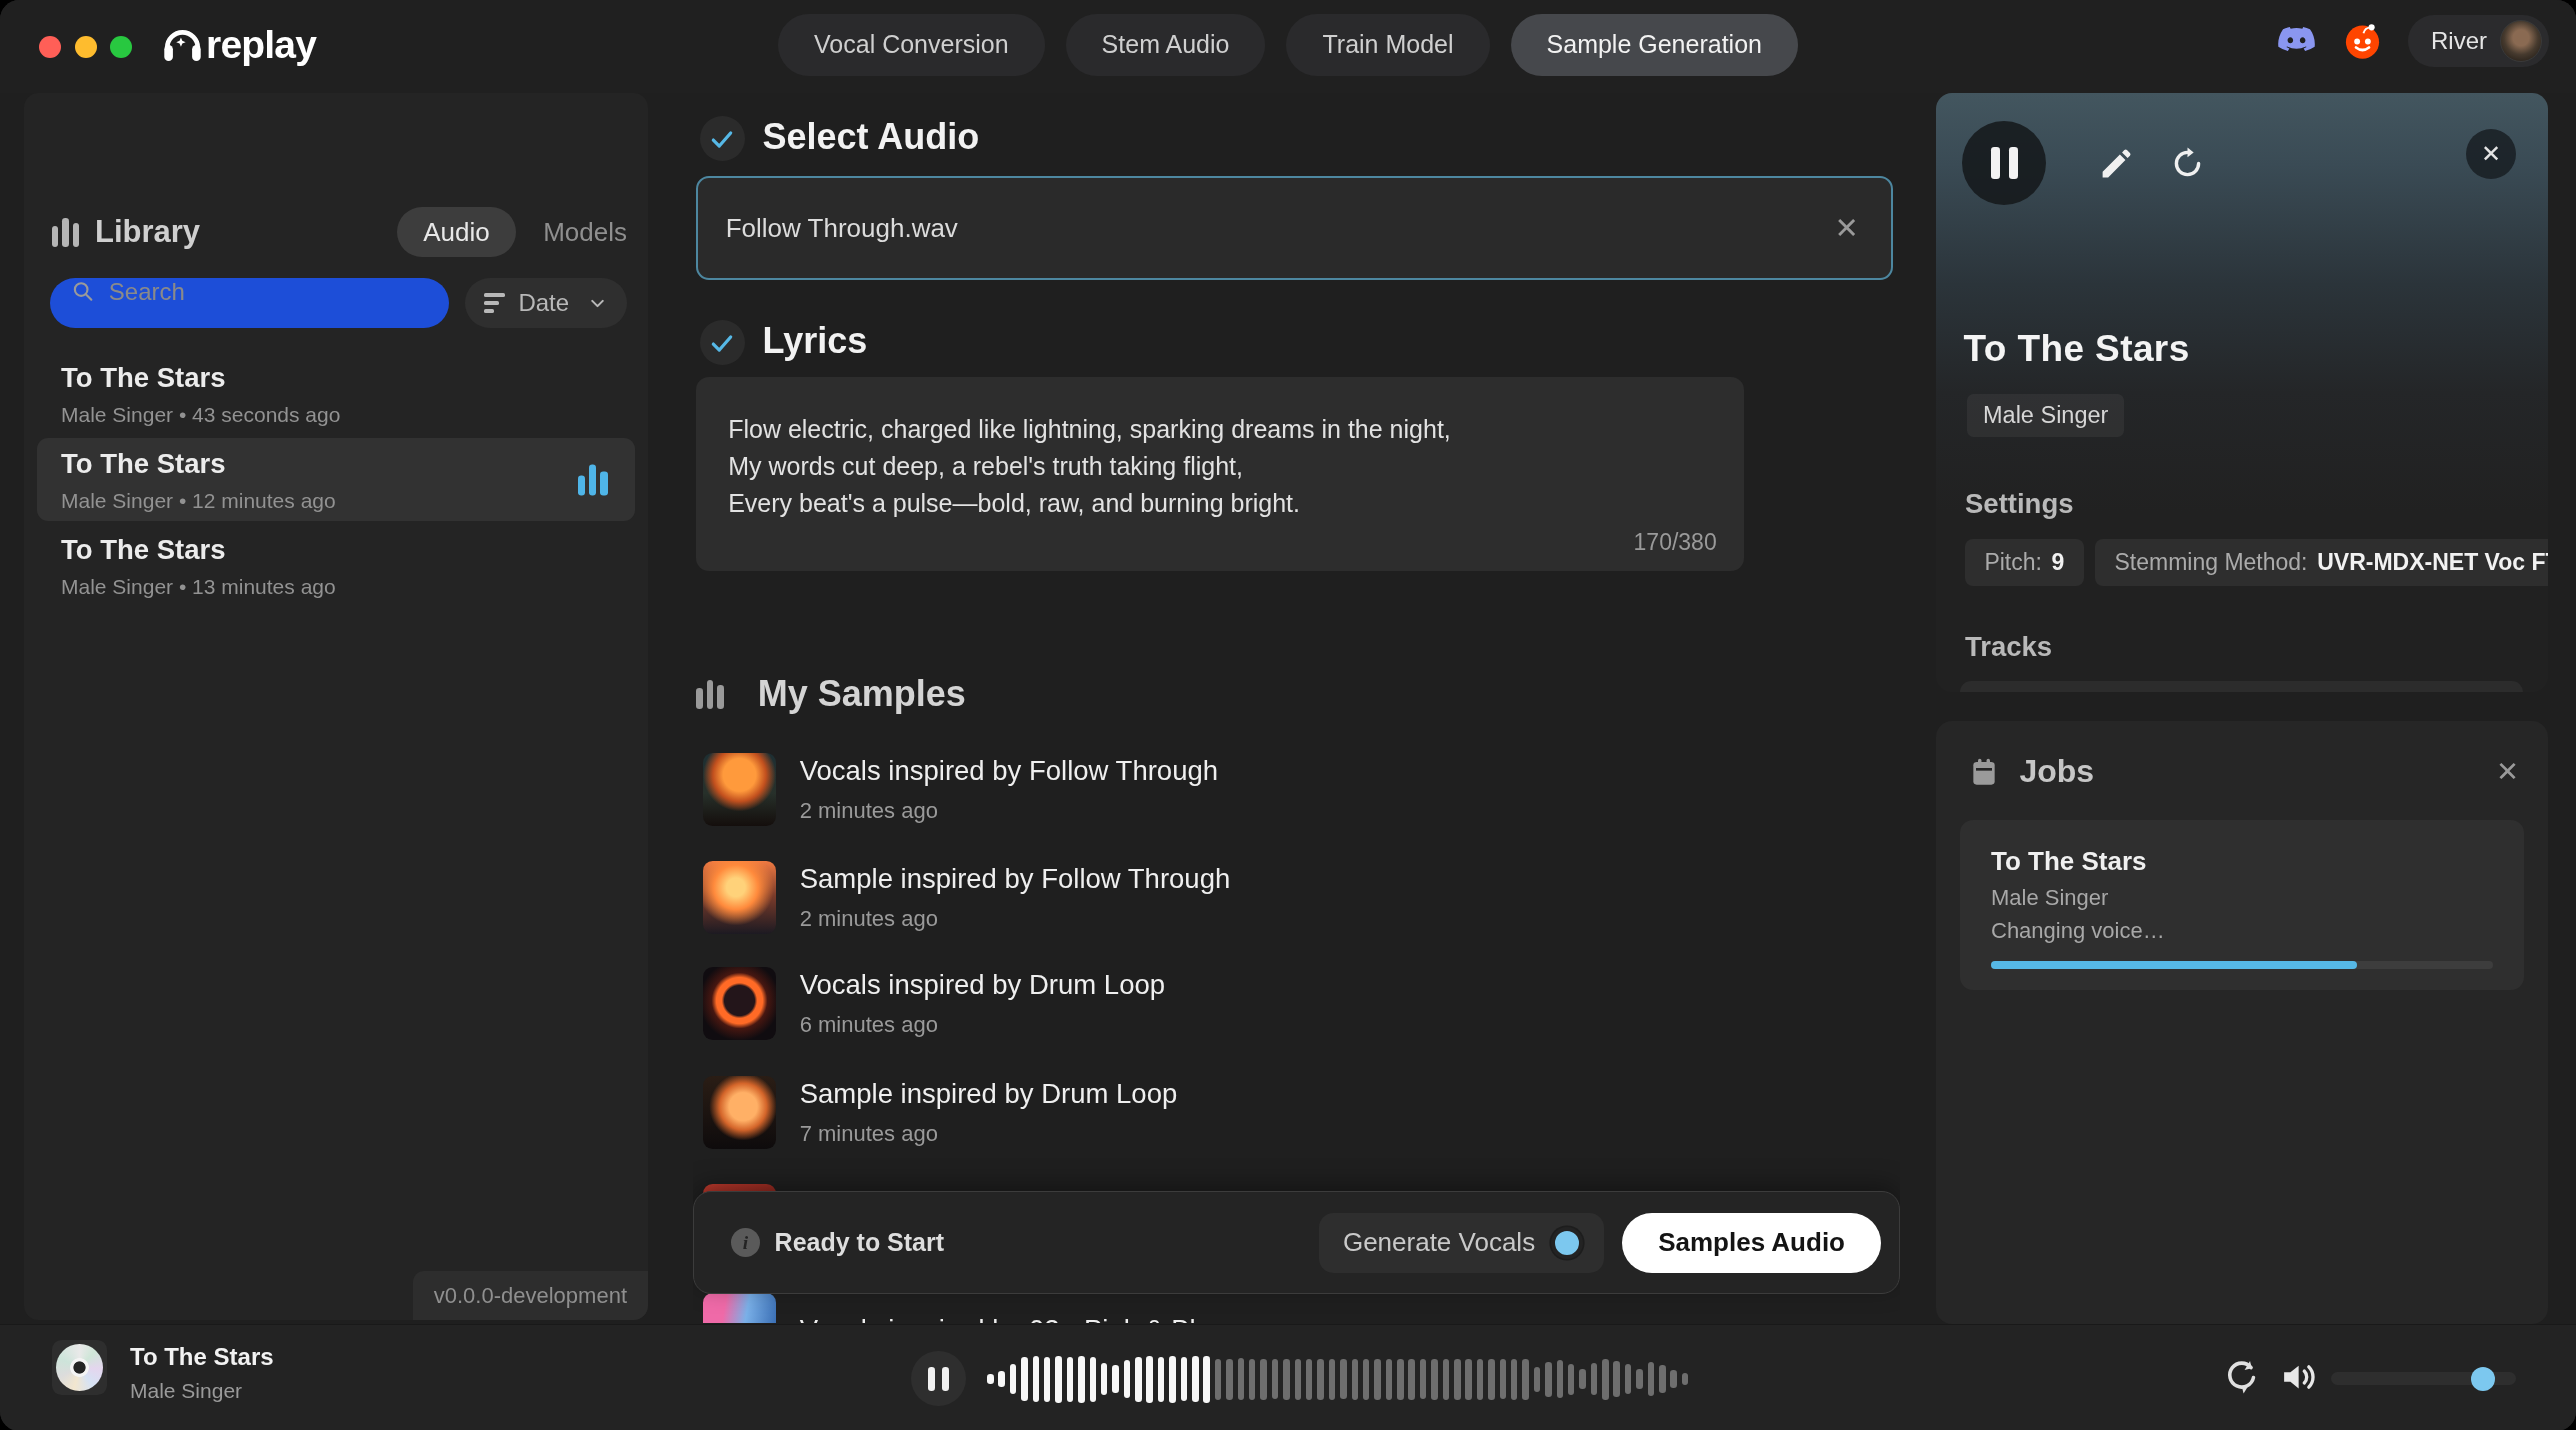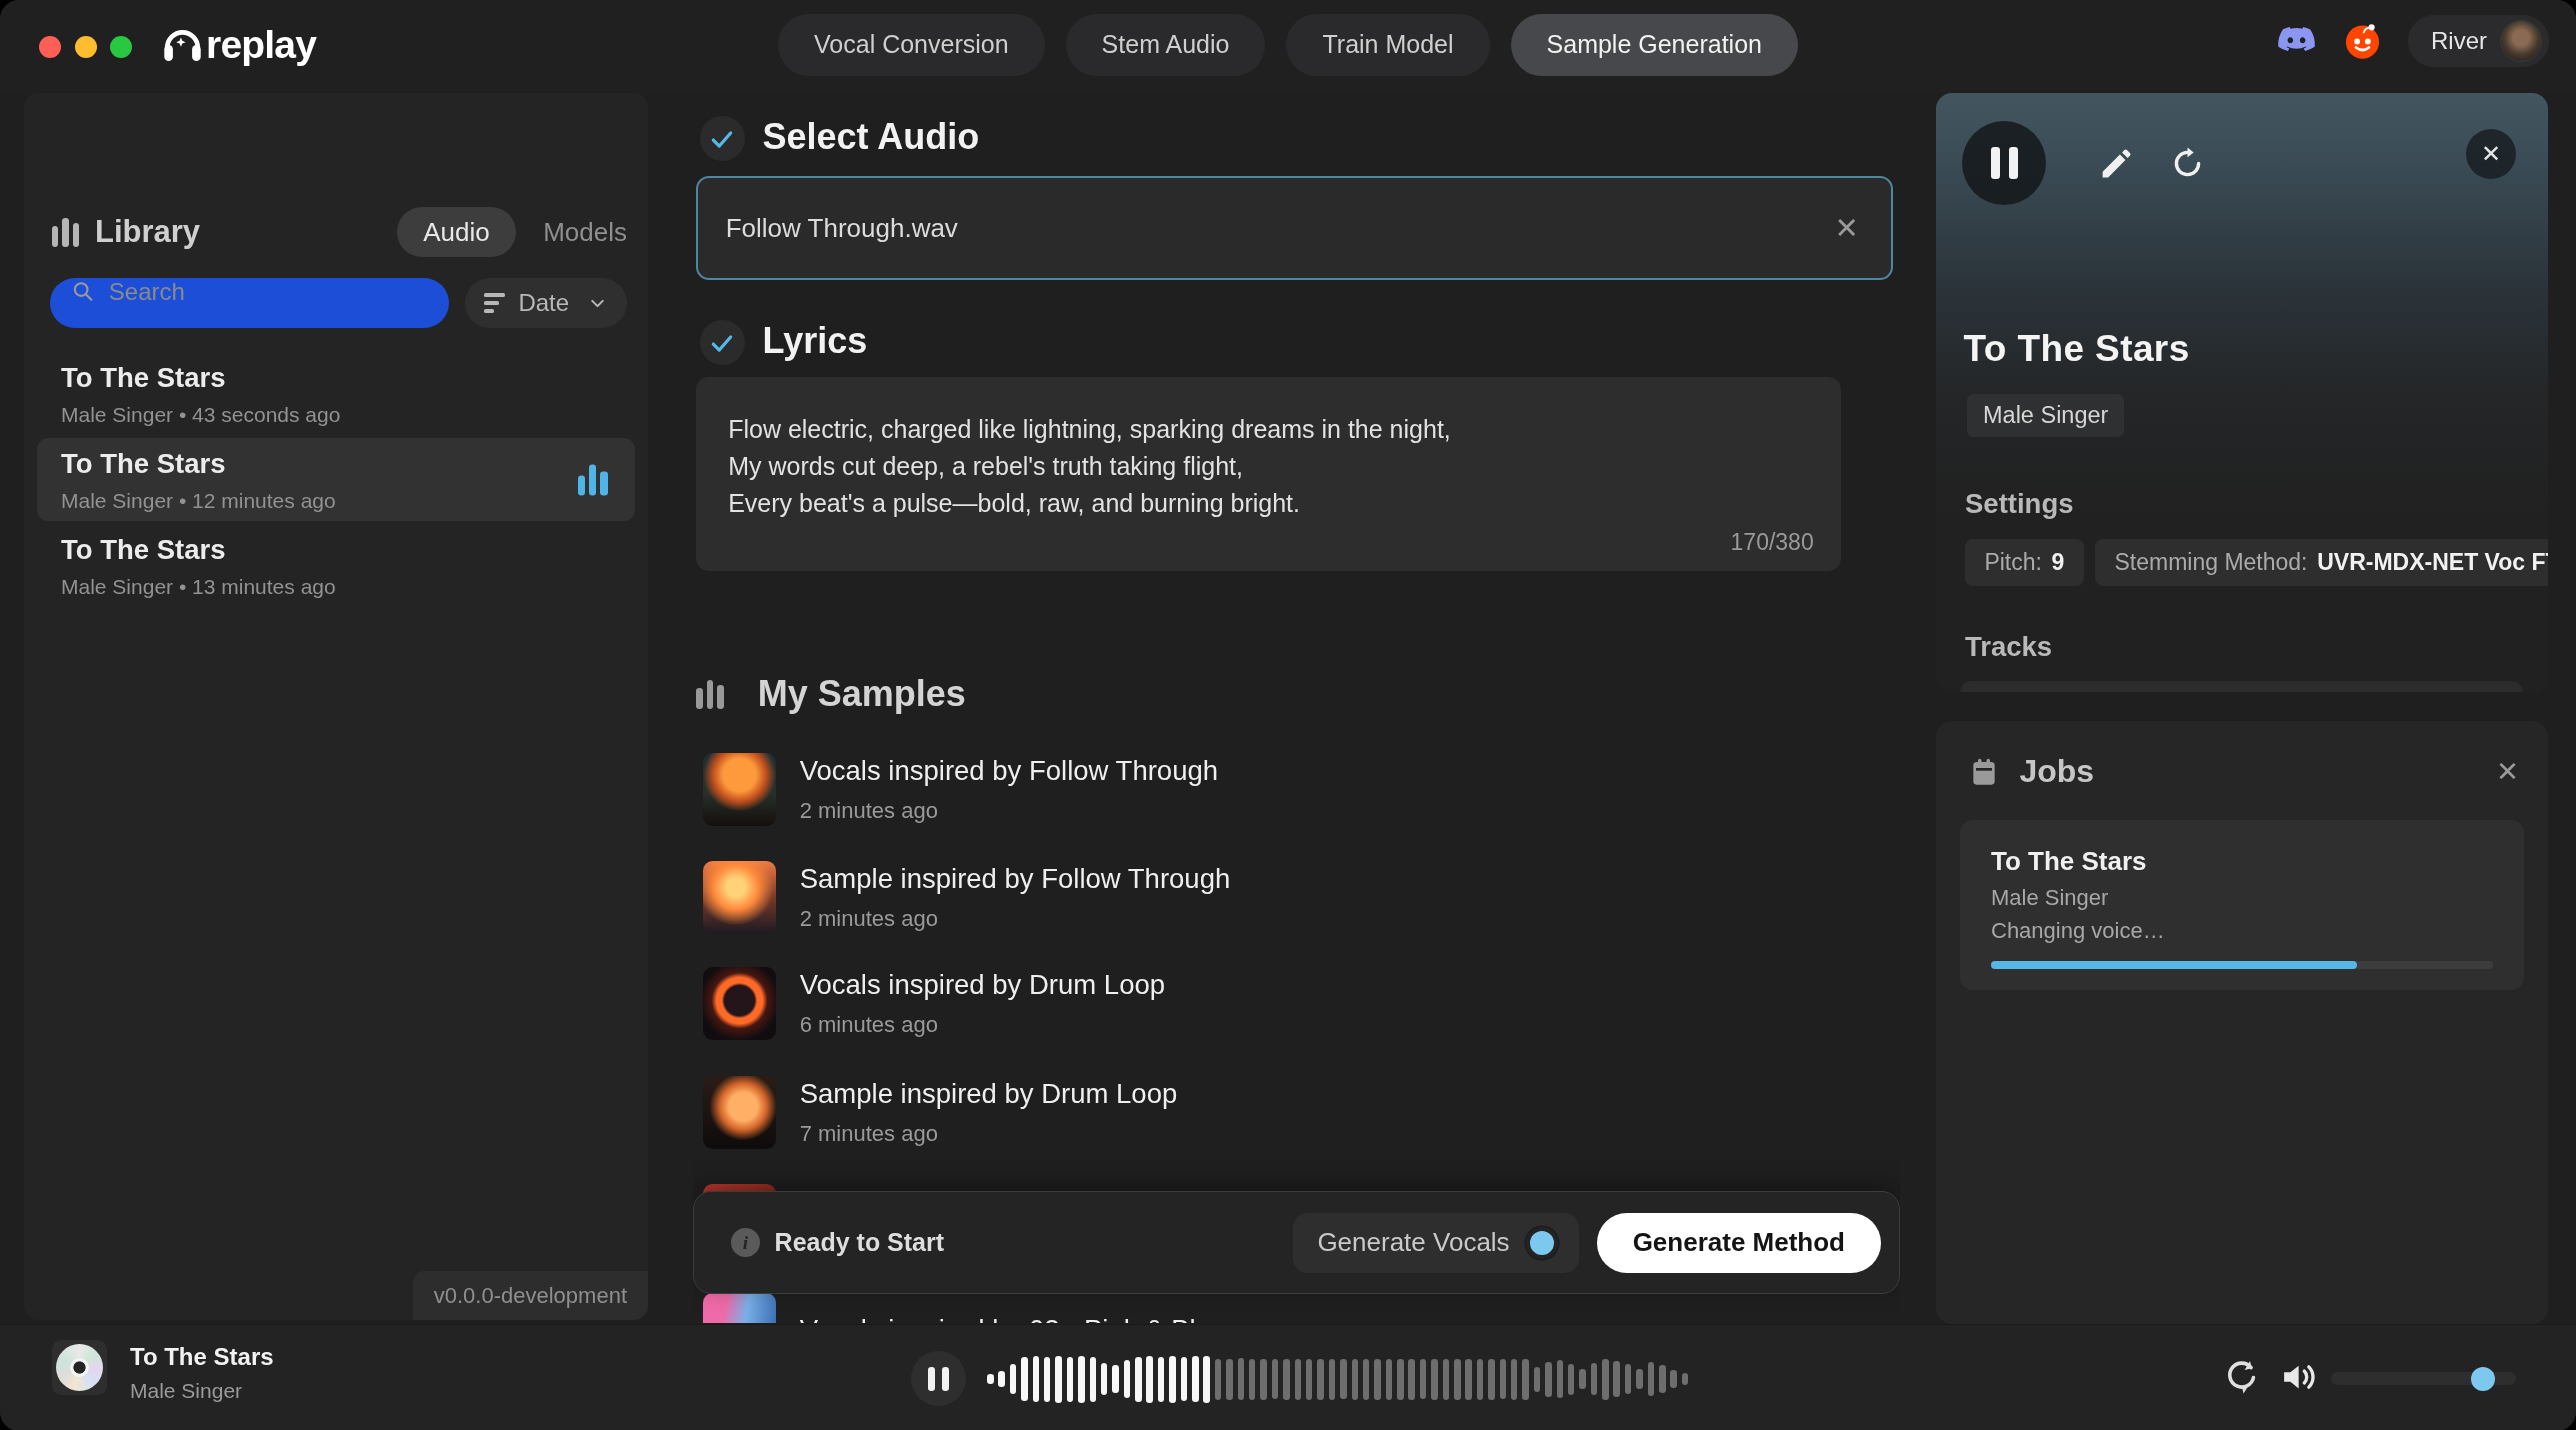--- a/index.html
+++ b/index.html
@@ -98,21 +98,21 @@
 
   .file-input {
     position:absolute; left:3.2px; top:83px; width:1197px; height:104px;
     background:#2a2a2a; border:2.4px solid #4d87a0; border-radius:13px;
     display:flex; align-items:center; padding:0 27.5px; cursor:text;
   }
   .file-input .fv { color:#dcdcdc; font-size:26px; flex:1; }
   .x-btn { color:#9a9a9a; font-size:29px; cursor:pointer; padding:0 4.9px; }
 
   .lyrics-box {
-    position:absolute; left:3.2px; top:284px; width:1145px; height:194px;
+    position:absolute; left:3.2px; top:284px; width:1048px; height:194px;
     background:#2d2d2d; border-radius:13px; padding:34px 32px; cursor:text;
   }
   .lyrics-text { color:#e2e2e2; font-size:25px; line-height:37px; white-space:pre-line; }
   .lyrics-counter { position:absolute; right:27.5px; bottom:14.6px; color:#9a9a9a; font-size:23px; }
 
   .samples-heading { position:absolute; left:3.2px; top:580px; display:flex; align-items:center; gap:18px; }
   .samples-heading .bars-icon i { background:#9a9a9a; }
   .samples-heading .h-title { color:#d4d4d4; }
 
   .sample-row { position:absolute; left:9.7px; height:75px; display:flex; align-items:center; gap:24px; cursor:pointer; }
@@ -432,21 +432,21 @@
     <div class="action-bar">
       <span class="status-wrap">
         <span class="info-icon">i</span>
         <span class="status-text">Ready to Start</span>
       </span>
       <span class="ab-right">
         <span class="gen-vocals">
           <span class="gl">Generate Vocals</span>
           <span class="toggle-dot"></span>
         </span>
-        <button class="gen-audio">Generate Method</button>
+        <button class="gen-audio">Samples Audio</button>
       </span>
     </div>
   </div>
 
   <div class="player-card">
     <div class="pc-pause">
         <b></b>
         <b></b>
       </div>
     <span class="pc-edit">

